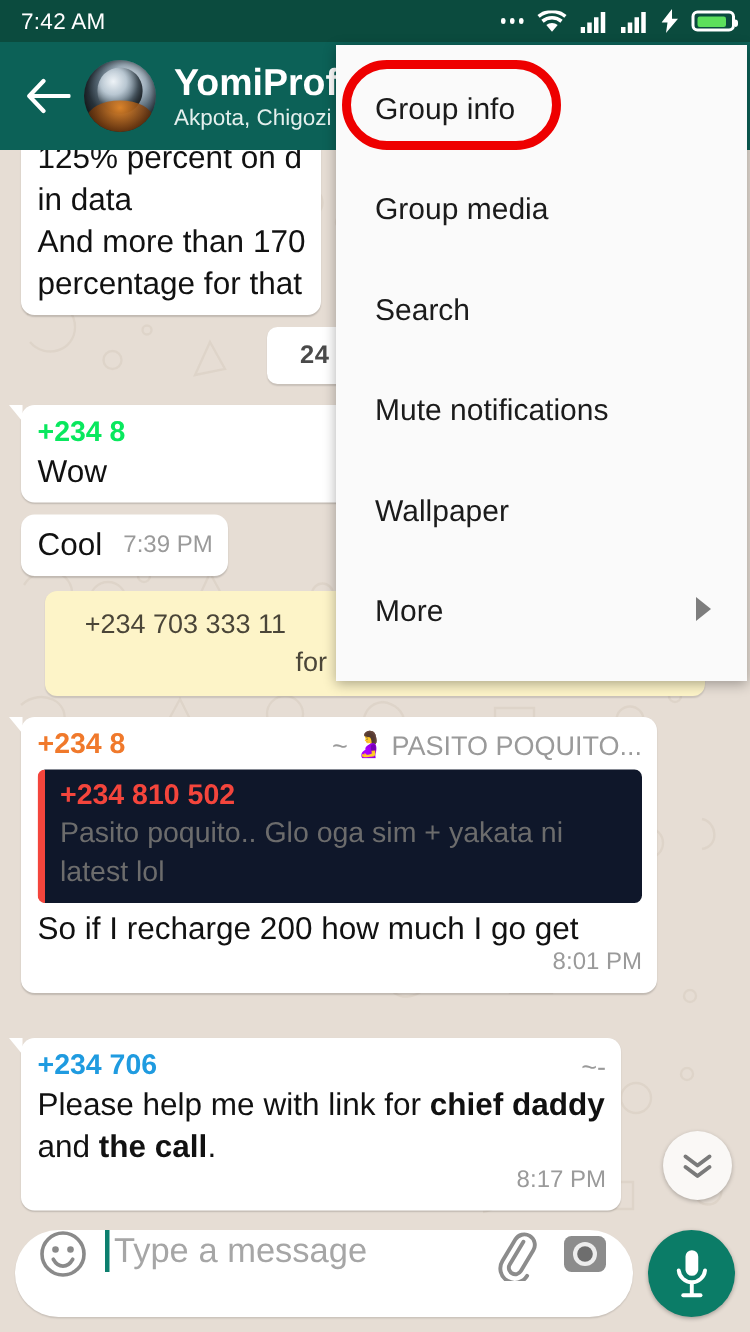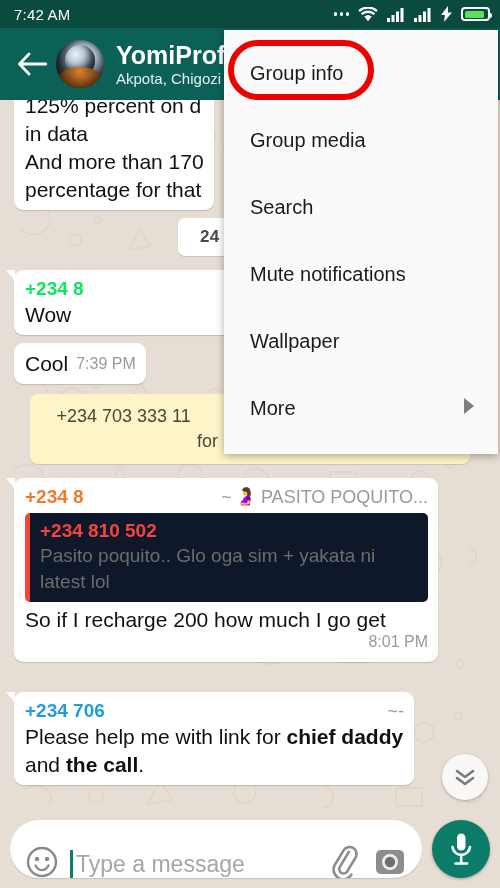--- a/index.html
+++ b/index.html
@@ -106,21 +106,21 @@
   .push-name {
     margin-left: auto; color: #9a9a9a; font-weight: normal; font-size: 18px;
     white-space: nowrap; display:flex; align-items:center; gap:4px; padding-left: 14px;
   }
   .tilde { color:#9a9a9a; }
   .emo { font-size: 17px; }
   .time {
     color: #9a9a9a; font-size: 16px; font-weight: normal;
     white-space: nowrap;
   }
-  .time-inline { margin-left: 8px; }
+  .time-inline { margin-left: 14px; }
   .time-right { display:block; text-align:right; margin-top:-6px; }
 
   
   .row.clip { margin-bottom: 0; }
   .bubble.clipped { padding-top: 0; border-radius: 9px; }
 
   
   .unread-wrap { display:flex; justify-content:center; margin: 8px 0 14px; }
   .unread-pill {
     background: #ffffff; border-radius: 7px;
@@ -160,21 +160,21 @@
   }
 
   
   .inputbar {
     position: absolute; left:0; bottom:0; width:500px; height:78px;
     display:flex; align-items:center; padding: 0 10px;
     background: #E6DDD4;
   }
   .input-pill {
     flex: 1; height: 58px; background:#fff; border-radius: 30px;
-    display:flex; align-items:flex-end; padding: 0 14px 0 16px;
+    display:flex; align-items:flex-start; padding: 0 14px 0 16px;
     box-shadow: 0 1px 1px rgba(0,0,0,.12);
   }
   .caret { width:3px; height:28px; background:#0C7F6E; margin-left:12px; flex:none; }
   .placeholder { color:#A6A6A6; font-size: 23px; margin-left: 3px; flex:1; white-space:nowrap; }
   .mic-btn {
     width: 58px; height: 58px; border-radius: 50%; background:#0B7C67;
     display:flex; align-items:center; justify-content:center;
     margin-left: 10px; flex:none;
     box-shadow: 0 1px 3px rgba(0,0,0,.3);
   }
@@ -399,20 +399,21 @@
 
       <div class="row left">
         <div class="bubble tail" style="width:400px;margin-top:20px;">
           <div class="sender-line">
             <span class="sender-name sender-blue">+234 706</span>
             <span class="push-name">~-</span>
           </div>
           <div class="txt">
             <span>Please help  me with  link for </span><span class="b">chief daddy</span><span> and </span><span class="b">the call</span><span>.</span>
           </div>
+          <span class="time time-right">8:17 PM</span>
         </div>
       </div>
 
     </div>
   </div>
 
   <div class="scroll-btn">
     <svg width="22" height="20" viewBox="0 0 22 20">
       <path d="M3 4l8 6 8-6M3 11l8 6 8-6" stroke="#7a7a7a" stroke-width="2.6" fill="none" stroke-linecap="round" stroke-linejoin="round"></path>
     </svg>

